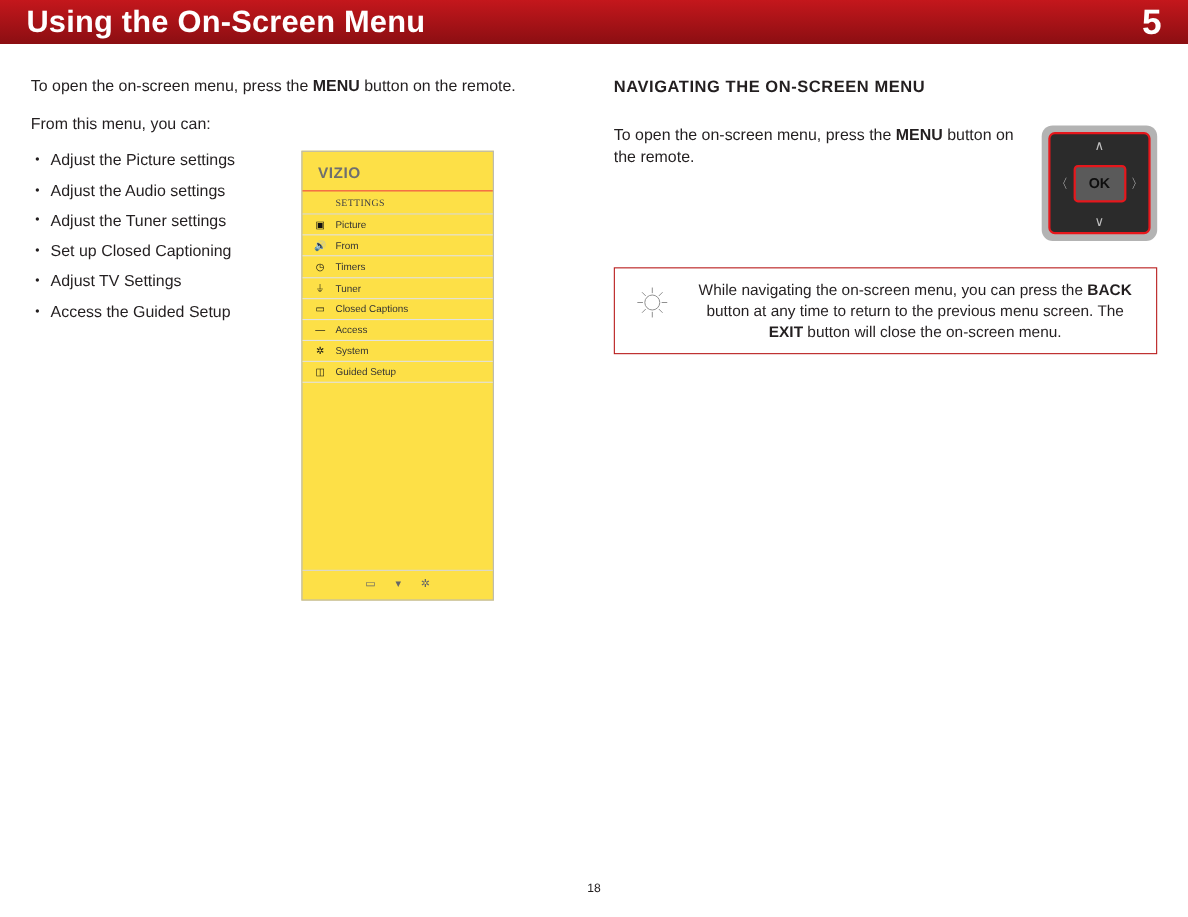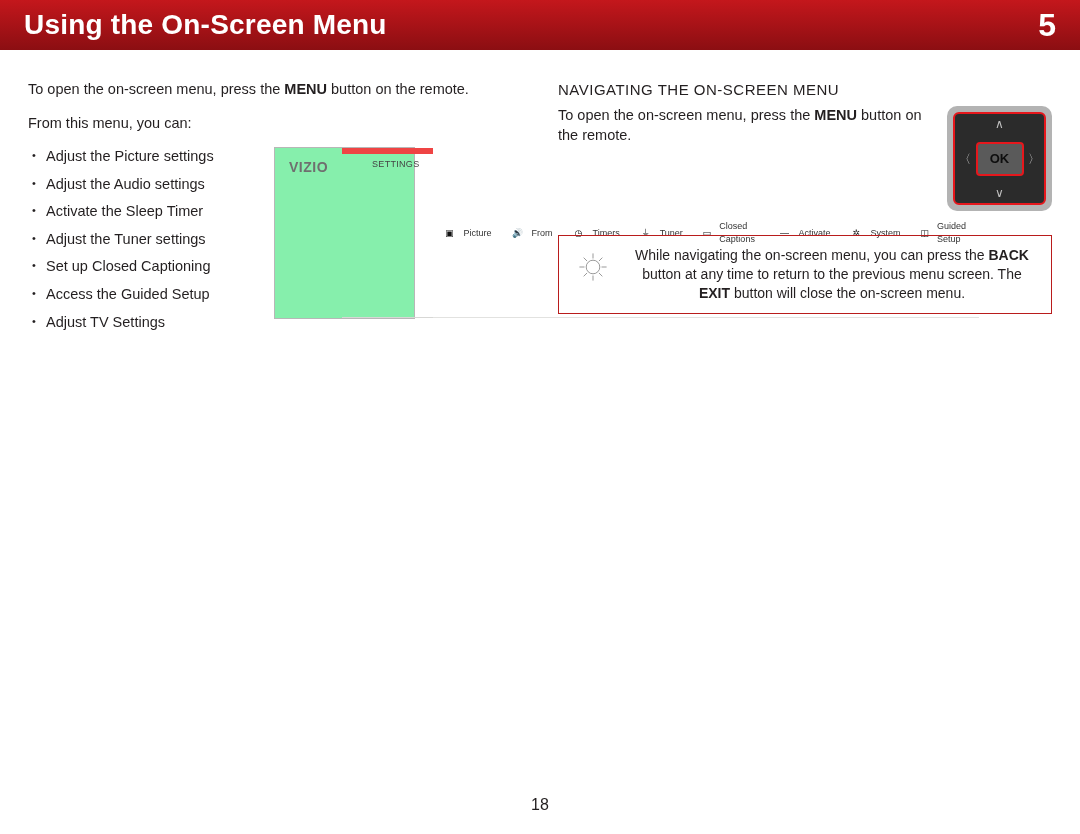--- a/index.html
+++ b/index.html
@@ -6,21 +6,21 @@
   body {
     width: 1080px;
     height: 834px;
     font-family: "Helvetica Neue", Arial, sans-serif;
     background: #fff;
     position: relative;
     color: #231f20;
   }
   .header-bar {
     background: linear-gradient(to bottom, #c4171c 0%, #8b0e12 100%);
-    height: 50px;
+    height: 40px;
     display: flex;
     justify-content: space-between;
     align-items: center;
     padding: 0 24px 0 24px;
     color: #fff;
   }
   .header-title {
     font-size: 28px;
     font-weight: 600;
     letter-spacing: 0.2px;
@@ -42,41 +42,42 @@
   .bullets li::before {
     content: "•";
     position: absolute;
     left: -14px;
     top: 1px;
     font-size: 11px;
   }
   .left-split { display: flex; gap: 6px; align-items: flex-start; }
   .left-text { flex: 0 0 auto; width: 240px; }
   .osd {
-    width: 141px;
+    width: 175px;
     border: 1px solid #b7b7b7;
-    background: #86efac;
-    display: flex;
-    flex-direction: row;
+    background: #fde047;
+    display: flex;
+    flex-direction: column;
   }
   .osd-logo {
     padding: 10px 14px 6px 14px;
     font-family: Arial, sans-serif;
     font-weight: bold;
     font-size: 14px;
     letter-spacing: 0.5px;
     color: #6f6f6f;
   }
   .osd-head {
     padding: 4px 14px 4px 30px;
     font-size: 9px;
     letter-spacing: 0.3px;
     color: #444;
-    border-top: 6px solid #ef4444;
+    border-top: 1px solid #ef4444;
     border-bottom: 1px solid #d7d7d5;
+    font-family: Liberation Serif, serif;
   }
   .osd-row {
     display: flex;
     align-items: center;
     gap: 8px;
     padding: 3px 10px;
     font-size: 9px;
     border-bottom: 1px solid #e2e2e0;
     color: #333;
   }
@@ -136,24 +137,24 @@
     border: 2px solid #e6171c;
     border-radius: 4px;
     display: flex;
     align-items: center;
     justify-content: center;
     color: #0e0e0e;
     font-weight: bold;
     font-size: 13px;
   }
   .section-h {
-    font-weight: 400;
+    font-weight: 700;
     font-size: 15px;
     letter-spacing: 0.5px;
-    margin-bottom: 6px;
+    margin-bottom: 24px;
   }
   .tip-box {
     border: 1px solid #b91c1c;
     display: flex;
     gap: 14px;
     padding: 10px 14px;
     margin-top: 24px;
     font-size: 14px;
     line-height: 1.35;
     text-align: center;
@@ -165,21 +166,21 @@
     align-items: flex-start;
     justify-content: center;
     padding-top: 4px;
   }
   .tip-icon svg { width: 34px; height: 34px; }
   .page-num {
     position: absolute;
     bottom: 20px;
     left: 50%;
     transform: translateX(-50%);
-    font-size: 16px;
+    font-size: 11px;
   }
   b { font-weight: 700; }
 </style>
 </head>
 <body>
 
 <div class="header-bar">
   <div class="header-title">Using the On-Screen Menu</div>
   <div class="header-num">5</div>
 </div>
@@ -190,25 +191,24 @@
     <p class="justify">
       <span>To open the on-screen menu, press the </span><b>MENU</b><span> button on the remote.</span>
     </p>
     <p>From this menu, you can:</p>
 
     <div class="left-split">
       <div class="left-text">
         <ul class="bullets">
           <li>Adjust the Picture settings</li>
           <li>Adjust the Audio settings</li>
-          <li>Activate the Sleep Timer</li>
           <li>Adjust the Tuner settings</li>
           <li>Set up Closed Captioning</li>
+          <li>Adjust TV Settings</li>
           <li>Access the Guided Setup</li>
-          <li>Adjust TV Settings</li>
         </ul>
       </div>
 
       <div class="osd">
         <div class="osd-logo">VIZIO</div>
         <div class="osd-head">SETTINGS</div>
         <div class="osd-row">
             <span class="ico">▣</span>
             <span>Picture</span>
           </div>
@@ -223,21 +223,21 @@
         <div class="osd-row">
             <span class="ico">⏚</span>
             <span>Tuner</span>
           </div>
         <div class="osd-row">
             <span class="ico">▭</span>
             <span>Closed Captions</span>
           </div>
         <div class="osd-row">
             <span class="ico">—</span>
-            <span>Activate</span>
+            <span>Access</span>
           </div>
         <div class="osd-row">
             <span class="ico">✲</span>
             <span>System</span>
           </div>
         <div class="osd-row">
             <span class="ico">◫</span>
             <span>Guided Setup</span>
           </div>
         <div class="osd-filler"></div>

